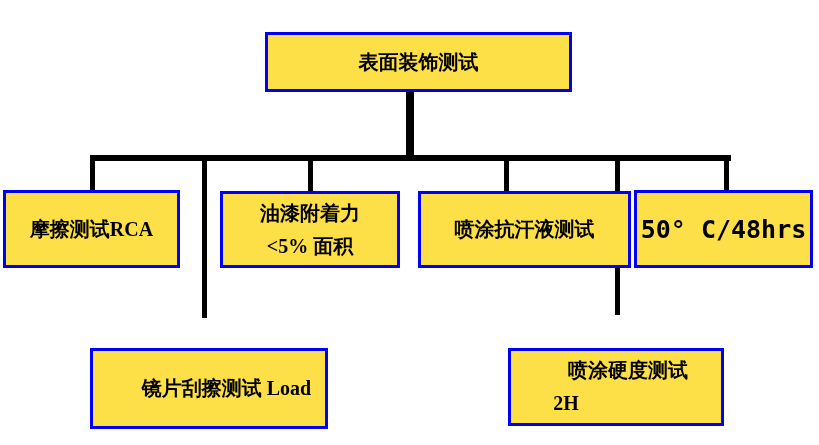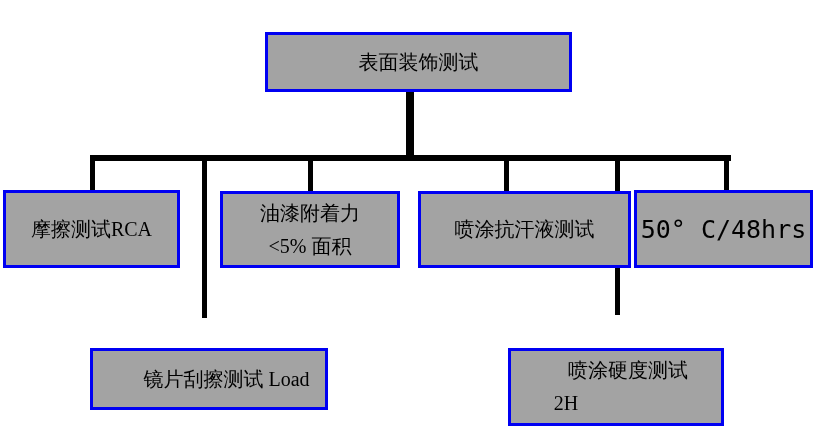--- a/index.html
+++ b/index.html
@@ -13,43 +13,44 @@
     height: 445px;
     background: var(--bg, #ffffff);
     font-family: "Liberation Serif", "DejaVu Serif", serif;
     color: var(--text, #000000);
     overflow: hidden;
   }
   .node {
     position: absolute;
     box-sizing: border-box;
     border: 3px solid var(--box-border, #0000f2);
-    background: #a3a3a3;
+    background: #fde047;
     display: flex;
     flex-direction: column;
     justify-content: center;
     align-items: center;
     text-align: right;
     font-size: 20px;
     line-height: 33px;
+    font-weight: bold;
   }
   .node .line {
     white-space: pre;
   }
   .connector {
     position: absolute;
     background: var(--connector, #000000);
   }
   
   #node-title   { left: 265px; top: 32px;  width: 307px; height: 60px; }
   #node-box1    { left: 3px;   top: 190px; width: 177px; height: 78px; }
   #node-box2    { left: 220px; top: 191px; width: 180px; height: 77px; }
   #node-box3    { left: 418px; top: 191px; width: 213px; height: 77px; }
   #node-box4    { left: 634px; top: 190px; width: 179px; height: 78px; }
-  #node-box5    { left: 90px;  top: 348px; width: 238px; height: 62px; padding-left: 35px; }
+  #node-box5    { left: 90px;  top: 348px; width: 238px; height: 81px; padding-left: 35px; }
   #node-box6    { left: 508px; top: 348px; width: 216px; height: 78px; }
   
   #conn-trunk   { left: 406px; top: 92px;  width: 8px;   height: 66px; }
   #conn-bus     { left: 90px;  top: 155px; width: 641px; height: 6px;  }
   #conn-drop-1  { left: 90px;  top: 155px; width: 5px;   height: 36px; }
   #conn-drop-2  { left: 202px; top: 155px; width: 5px;   height: 163px;}
   #conn-drop-3  { left: 308px; top: 155px; width: 5px;   height: 37px; }
   #conn-drop-4  { left: 504px; top: 155px; width: 5px;   height: 37px; }
   #conn-drop-5  { left: 615px; top: 155px; width: 5px;   height: 160px;}
   #conn-drop-6  { left: 724px; top: 155px; width: 5px;   height: 35px; }

